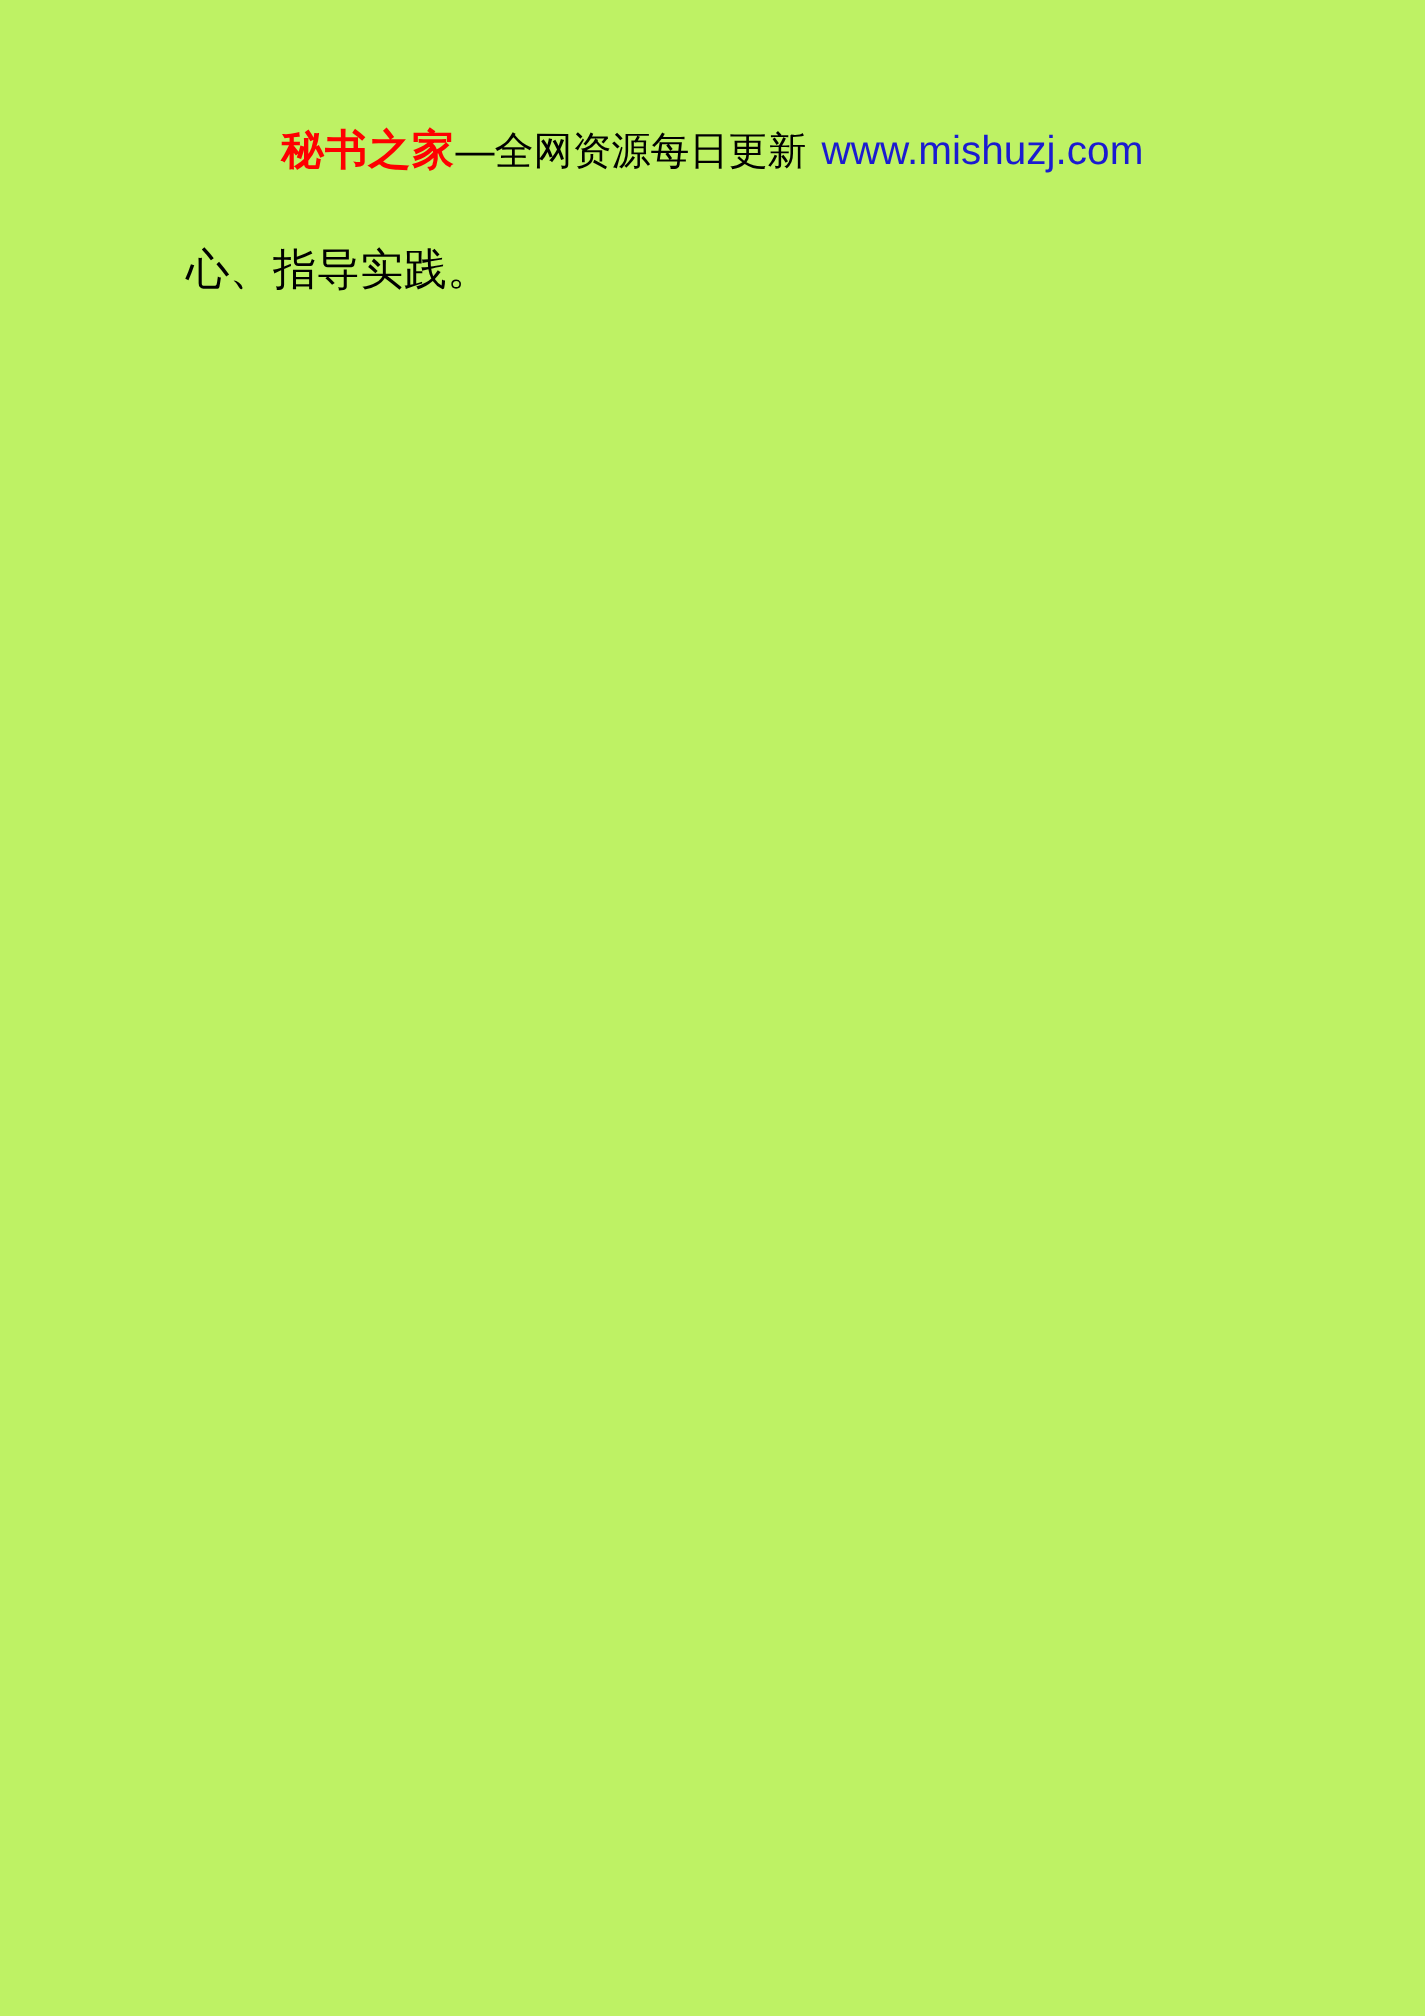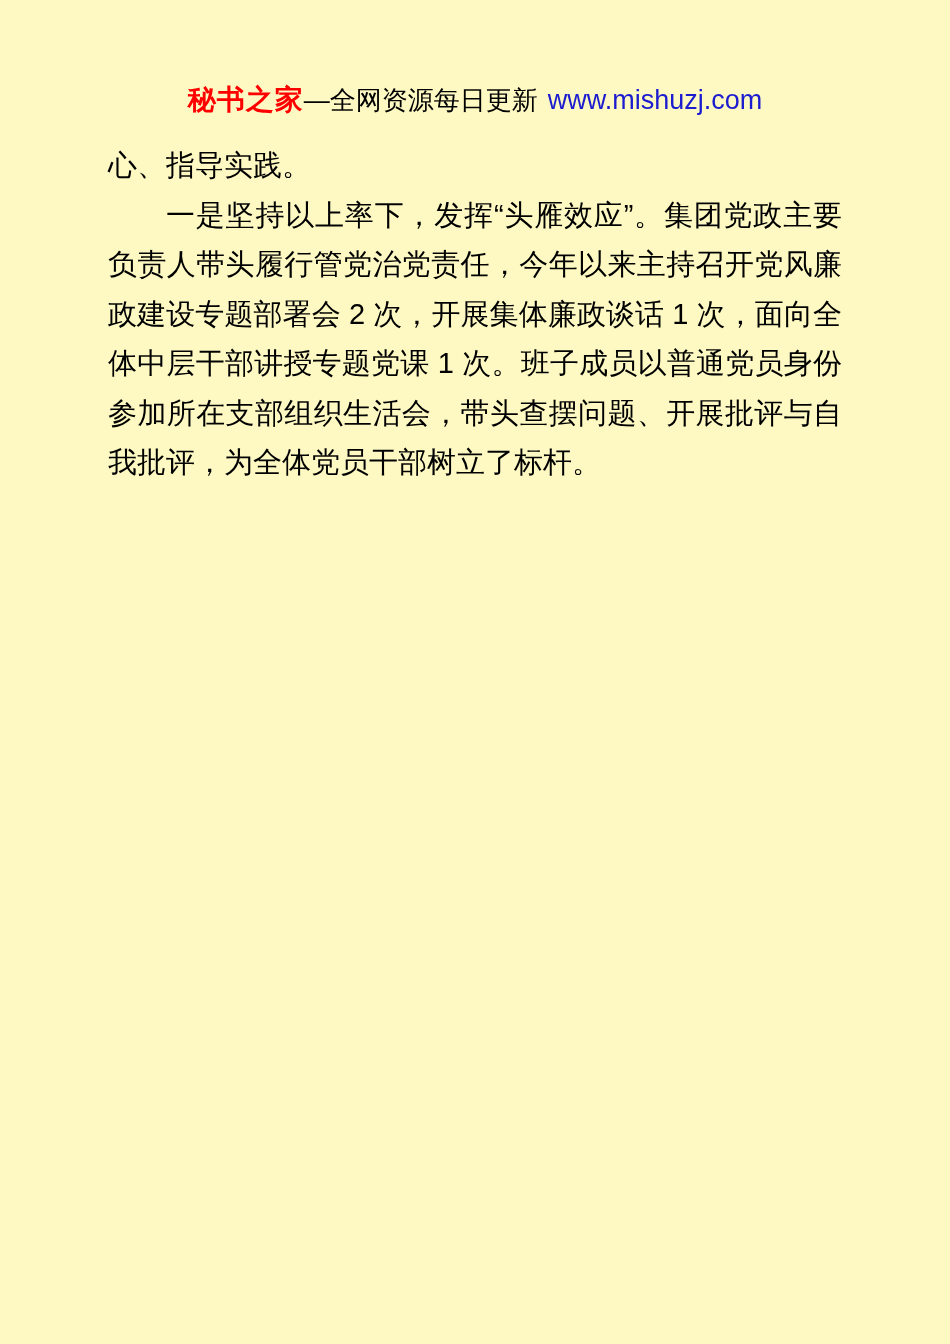--- a/index.html
+++ b/index.html
@@ -1,21 +1,21 @@
 <!DOCTYPE html>
 <html><head>
 <meta charset="utf-8">
 <style>
   html, body { margin: 0; padding: 0; background: #ffffff; }
   .page {
     position: relative;
     width: 950px;
     height: 1344px;
     margin: 0 auto;
-    background: #fef9c3;
+    background: #bef264;
     overflow: hidden;
     font-family: "Liberation Sans", sans-serif;
     color: #000000;
   }
   .header {
     position: absolute;
     top: 82px;
     left: 0;
     width: 100%;
     text-align: center;
@@ -40,35 +40,35 @@
     top: 141px;
     left: 108px;
     width: 734px;
     font-size: 29px;
     line-height: 49.5px;
     text-align: justify;
     text-justify: inter-ideograph;
     letter-spacing: 0;
   }
   p.para {
-    margin: 0;
+    margin: 16px;
     padding: 0;
     text-indent: 2em;
+    font-family: Liberation Mono, monospace;
   }
   p.continuation {
     text-indent: 0;
   }
   p.heading {
     font-weight: 700;
   }
 </style>
 </head>
 <body>
 
 <div class="page">
   <div class="header">
     <span class="brand" style="color: rgb(255, 0, 0);">秘书之家</span><span class="tagline" style="color: rgb(0, 0, 0);">—全网资源每日更新</span><span class="url" style="color: rgb(27, 27, 208);">www.mishuzj.com</span>
   </div>
   <div class="content" style="color: rgb(0, 0, 0);">
       <p class="para continuation">心、指导实践。</p>
-      <p class="para body">一是坚持以上率下，发挥“头雁效应”。集团党政主要负责人带头履行管党治党责任，今年以来主持召开党风廉政建设专题部署会 2 次，开展集体廉政谈话 1 次，面向全体中层干部讲授专题党课 1 次。班子成员以普通党员身份参加所在支部组织生活会，带头查摆问题、开展批评与自我批评，为全体党员干部树立了标杆。</p>
     </div>
 </div>
 
 </body></html>

